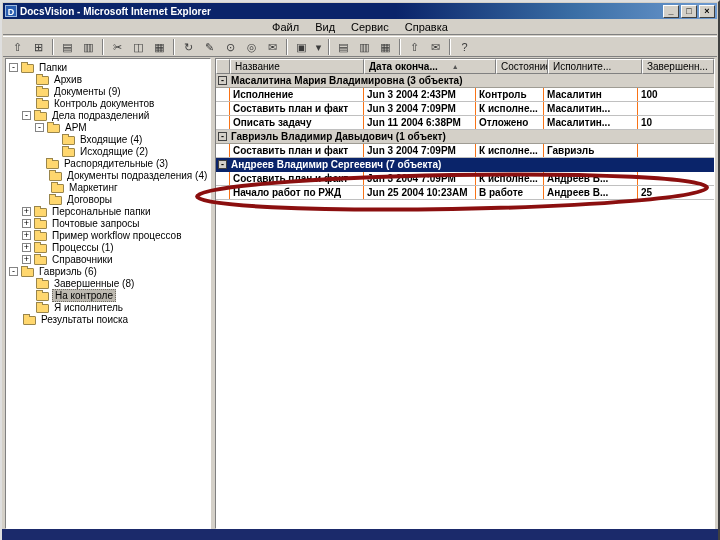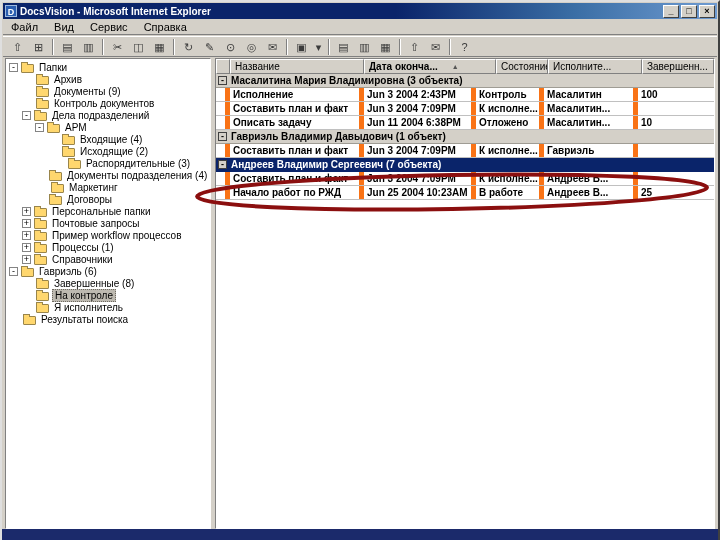--- a/index.html
+++ b/index.html
@@ -17,21 +17,21 @@
              line-height:12px; text-align:center; margin-right:3px; border:1px solid #9db9e0; }
   .wtitle { color:#fff; font-size:10px; font-weight:bold; flex:1; white-space:nowrap; overflow:hidden; }
   .wbtns { display:flex; gap:2px; }
   .wbtn { width:16px; height:13px; background:#d4d0c8; border:1px solid;
           border-color:#fff #404040 #404040 #fff; font-size:9px; line-height:11px;
           text-align:center; font-weight:bold; color:#000; }
 
   
   .menubar { position:absolute; left:1px; top:17px; right:1px; height:16px;
              display:flex; align-items:center; background:#d4d0c8;
-             border-bottom:1px solid #808080; font-size:11px; }
+             border-bottom:1px solid #808080; font-size:11px;justify-content:center; }
   .menuitem { padding:1px 8px; }
 
   
   .toolbar { position:absolute; left:1px; top:34px; right:1px; height:21px;
              display:flex; align-items:center; background:#d4d0c8; padding-left:4px;
              border-top:1px solid #fff; border-bottom:1px solid #808080; }
   .tbtn { width:19px; height:17px; margin:0 1px; font-size:11px; line-height:16px; text-align:center;
           color:#3b3b3b; background:#d4d0c8; border:1px solid #d4d0c8; }
   .tsep { width:2px; height:16px; margin:0 3px; border-left:1px solid #808080; border-right:1px solid #fff; }
   .tbtn.narrow { width:11px; }
@@ -67,21 +67,21 @@
   .sort { font-size:7px; color:#555; margin-left:14px; }
   .lrows { position:absolute; left:0; right:0; top:15px; bottom:0; background:#fff; }
 
   .grow { display:flex; align-items:center; height:14px; background:#d4d0c8;
           border-bottom:1px solid #9f9c94; font-size:10px; font-weight:bold; padding-left:2px; white-space:nowrap; }
   .grow.gsel { background:#0a246a; color:#fff; border-bottom:1px solid #0a246a; }
   .gbox { width:9px; height:9px; border:1px solid #404040; background:#d4d0c8; color:#000;
           font-size:9px; line-height:7px; text-align:center; margin-right:4px; flex:none; }
 
   .irow { display:flex; height:14px; border-bottom:1px solid #c0c0c0; font-size:10px; font-weight:bold; }
-  .cell { height:13px; line-height:13px; padding:0 3px; border-right:5px solid #f97316;
+  .cell { height:13px; line-height:13px; padding:0 3px; border-right:1px solid #f97316;
           overflow:hidden; white-space:nowrap; }
   .c0 { width:14px; padding:0; } .c1 { width:134px; } .c2 { width:112px; }
   .c3 { width:68px; } .c4 { width:94px; } .c5 { flex:1; border-right:none; }
 
   
   #annotation { position:absolute; left:190px; top:167px; width:524px; height:46px; pointer-events:none; }
   .slidebar { position:absolute; left:0; right:0; bottom:0; height:11px; background:#1b2a6b; }
 </style>
 </head>
 <body>
@@ -169,21 +169,21 @@
     <div class="titem" style="padding-left:42px">
         <span class="expsp"></span>
         <span class="ficon"></span>
         <span class="tlabel">Входящие (4)</span>
       </div>
     <div class="titem" style="padding-left:42px">
         <span class="expsp"></span>
         <span class="ficon"></span>
         <span class="tlabel">Исходящие (2)</span>
       </div>
-    <div class="titem" style="padding-left:48px">
+    <div class="titem" style="padding-left:26px">
         <span class="expsp"></span>
         <span class="ficon"></span>
         <span class="tlabel">Распорядительные (3)</span>
       </div>
     <div class="titem" style="padding-left:29px">
         <span class="expsp"></span>
         <span class="ficon"></span>
         <span class="tlabel">Документы подразделения (4)</span>
       </div>
     <div class="titem" style="padding-left:31px">

